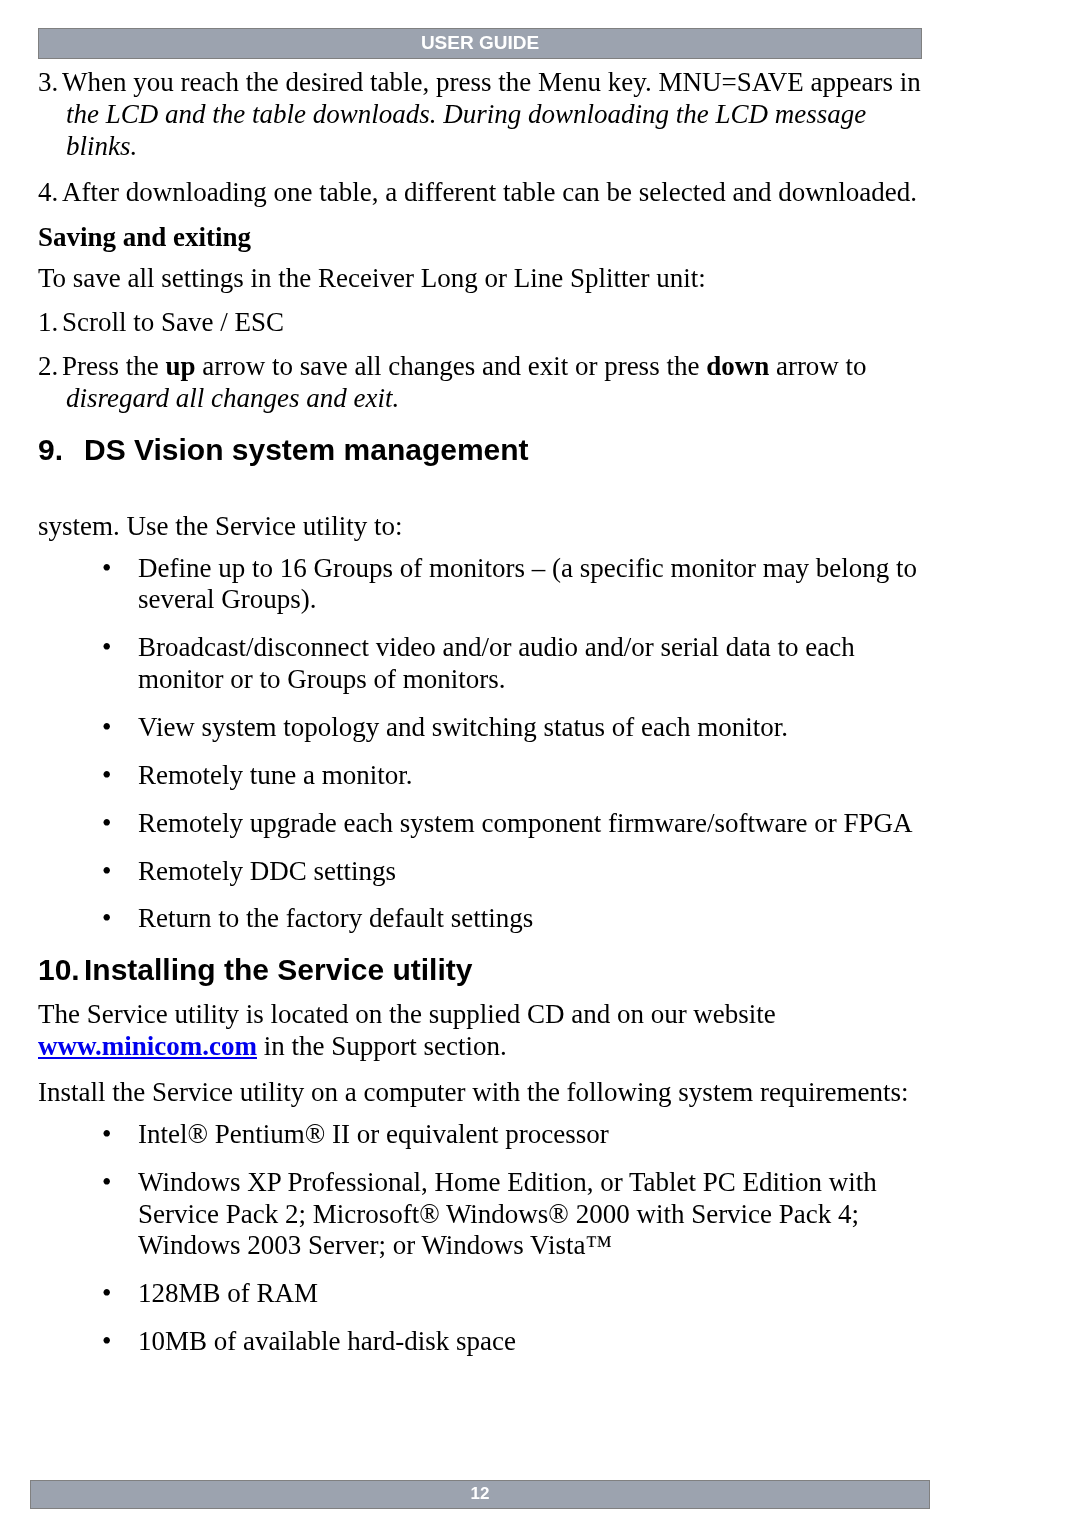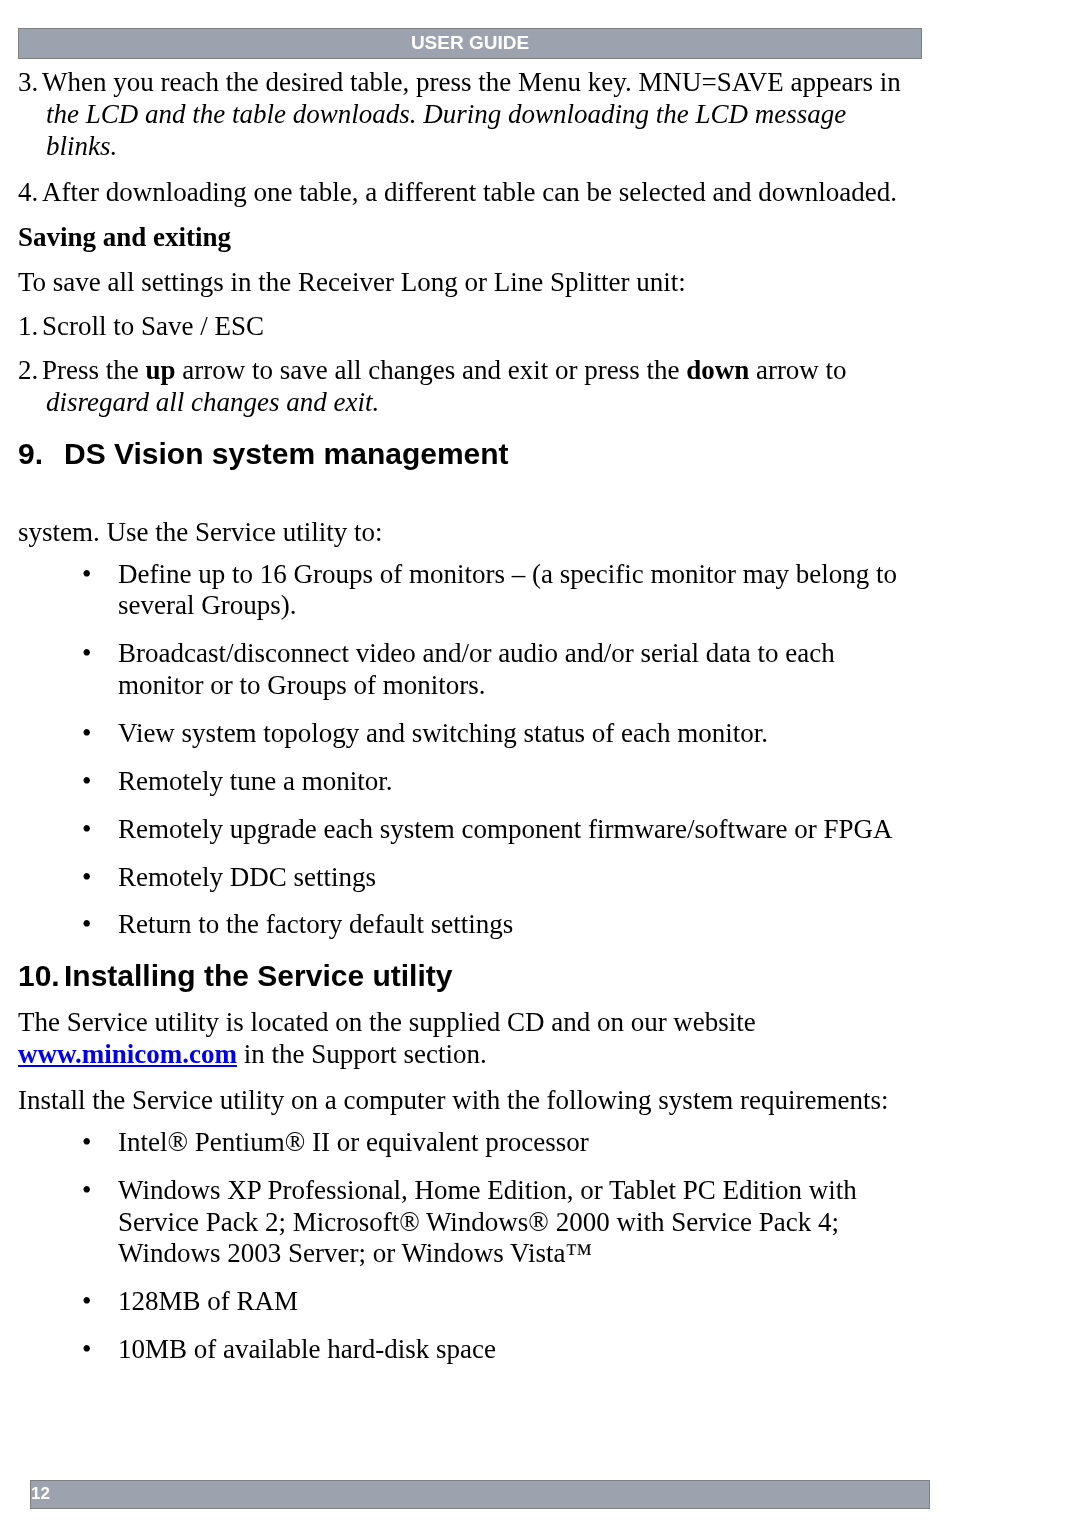--- a/index.html
+++ b/index.html
@@ -5,39 +5,39 @@
   html, body {
     margin: 0;
     padding: 0;
     background: #ffffff;
     font-family: "Times New Roman", Times, serif;
     color: #000;
   }
   .page {
     width: 960px;
     min-height: 1533px;
-    padding: 28px 38px 0 18px;
+    padding: 28px 38px 0 38px;
     box-sizing: border-box;
     position: relative;
   }
   .header-bar {
     background: #9ca3af;
     color: #fff;
     font-family: Arial, Helvetica, sans-serif;
     font-weight: bold;
     font-size: 19px;
     text-align: center;
     padding: 3px 0 4px 0;
     border: 1px solid #808080;
     margin-bottom: 8px;
   }
   .body-text {
     font-size: 27px;
     line-height: 1.18;
-    margin: 14px 0 8px 0;
+    margin: 6px 0 8px 0;
   }
   .numbered {
     font-size: 27px;
     line-height: 1.18;
     margin: 6px 0 10px 0;
   }
   .numbered .num {
     display: inline-block;
     min-width: 24px;
   }
@@ -84,21 +84,21 @@
   a.link {
     color: #0000ee;
     font-weight: bold;
   }
   .footer-bar {
     background: #9ca3af;
     color: #fff;
     font-family: Arial, Helvetica, sans-serif;
     font-weight: bold;
     font-size: 17px;
-    text-align: left;
+    text-align: center;
     padding: 3px 0 4px 0;
     border: 1px solid #808080;
     position: absolute;
     left: 30px;
     right: 30px;
     bottom: 24px;
   }
   .bold { font-weight: bold; }
 </style>
 </head>

